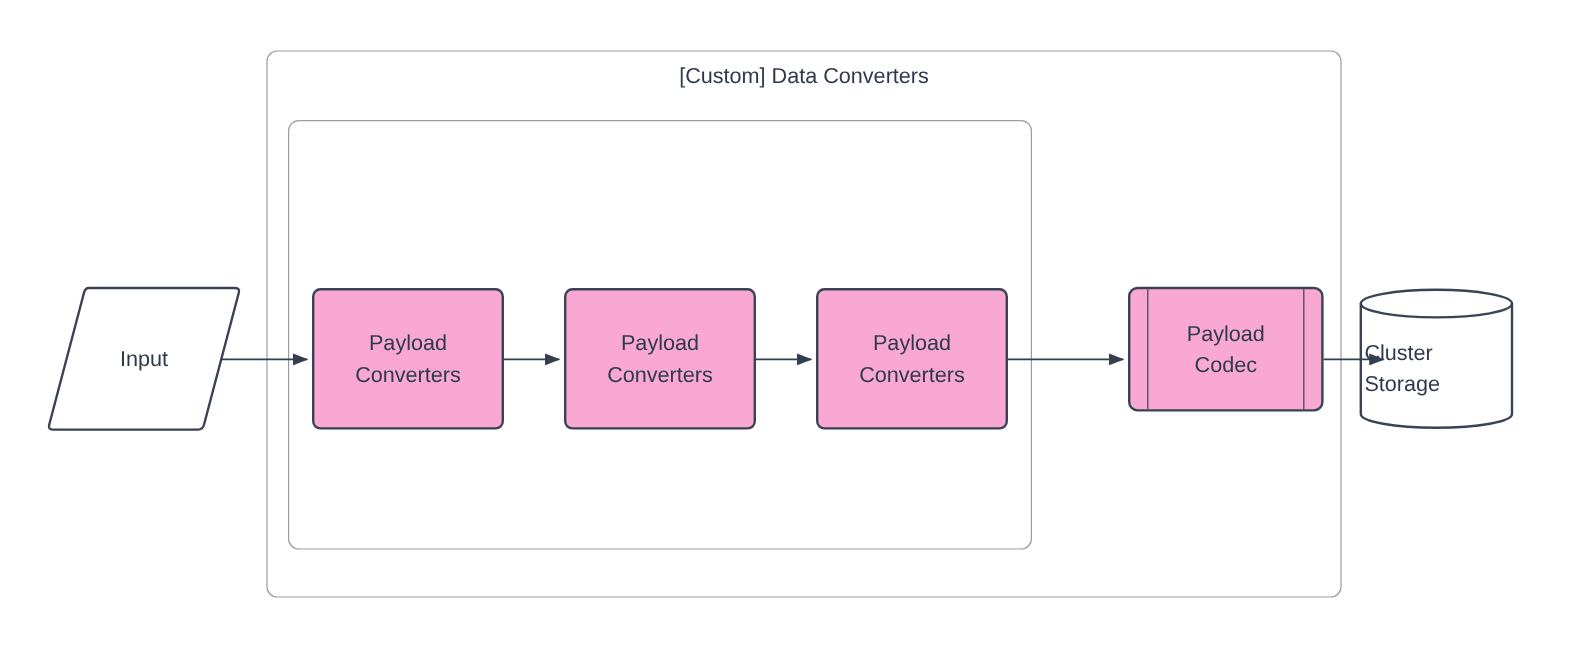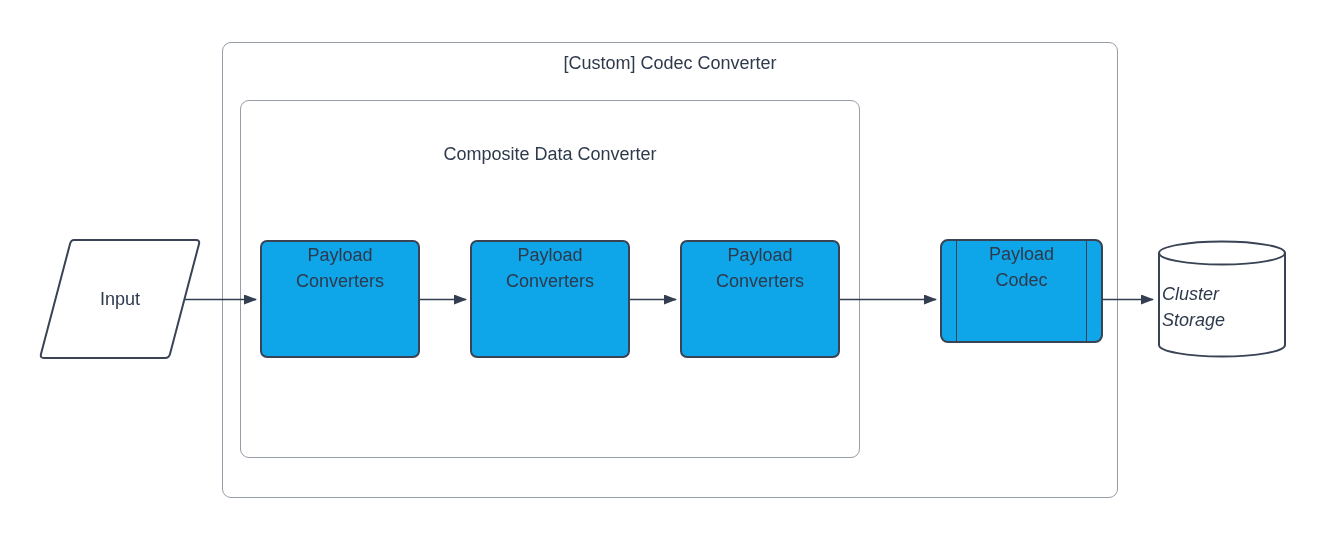--- a/index.html
+++ b/index.html
@@ -31,22 +31,23 @@
     line-height: 22px;
     color: #2e3a4c;
     white-space: nowrap;
   }
 
   
   .node-box {
     border: 2px solid #39435​4;
     border: 2px solid #394354;
     border-radius: 7px;
-    background: #0ea5e9;
+    background: #f9a8d4;
     display: flex;
+    align-items: center;
     justify-content: center;
     text-align: center;
   }
   .node-label {
     font-size: 18px;
     line-height: 26px;
     color: #2e3a4c;
   }
   .wrap-narrow { width: 120px; }
 
@@ -76,24 +77,23 @@
     left: 0; top: 0;
     pointer-events: none;
   }
 </style>
 </head>
 <body>
 
 <div class="canvas">
 
   <div class="abs group-box" style="left:222px; top:42px; width:896px; height:456px;"></div>
-  <div class="group-label" style="left:222px; top:52px; width:896px;">[Custom] Codec Converter</div>
+  <div class="group-label" style="left:222px; top:52px; width:896px;">[Custom] Data Converters</div>
 
   <div class="abs group-box" style="left:240px; top:100px; width:620px; height:358px;"></div>
-  <div class="group-label" style="left:240px; top:143px; width:620px;">Composite Data Converter</div>
 
   <div class="abs" style="left:38px; top:238px; width:164px; height:122px;">
     <svg width="164" height="122" viewBox="0 0 164 122">
       <path d="M 36 2 L 158 2 Q 162 2 161 6 L 132 116 Q 131 120 127 120 L 6 120 Q 2 120 3 116 L 32 6 Q 33 2 36 2 Z" fill="#ffffff" stroke="#394354" stroke-width="2" stroke-linejoin="round"></path>
     </svg>
     <div class="shape-label-overlay" style="left:0; top:0; width:164px; height:122px;">
       <span class="node-label">Input</span>
     </div>
   </div>
 
@@ -108,21 +108,21 @@
   <div class="abs node-box" style="left:680px; top:240px; width:160px; height:118px;">
     <span class="node-label wrap-narrow">Payload Converters</span>
   </div>
 
   <div class="abs node-box" style="left:940px; top:239px; width:163px; height:104px; border-radius:8px;">
     <div class="codec-bar left"></div>
     <div class="codec-bar right"></div>
     <span class="node-label wrap-narrow">Payload Codec</span>
   </div>
 
-  <div class="abs" style="left:1157px; top:240px; width:130px; height:119px;font-style:italic;">
+  <div class="abs" style="left:1132px; top:240px; width:130px; height:119px;">
     <svg width="130" height="119" viewBox="0 0 130 119">
       <path d="M 2 13 A 63 11.5 0 0 1 128 13 L 128 105 A 63 11.5 0 0 1 2 105 Z" fill="#ffffff" stroke="#394354" stroke-width="2"></path>
       <path d="M 2 13 A 63 11.5 0 0 0 128 13" fill="none" stroke="#394354" stroke-width="2"></path>
     </svg>
     <div class="shape-label-overlay" style="left:0; top:14px; width:130px; height:105px;">
       <span class="node-label wrap-narrow">Cluster Storage</span>
     </div>
   </div>
 
   <svg class="edges-layer" width="1320" height="540" viewBox="0 0 1320 540">

